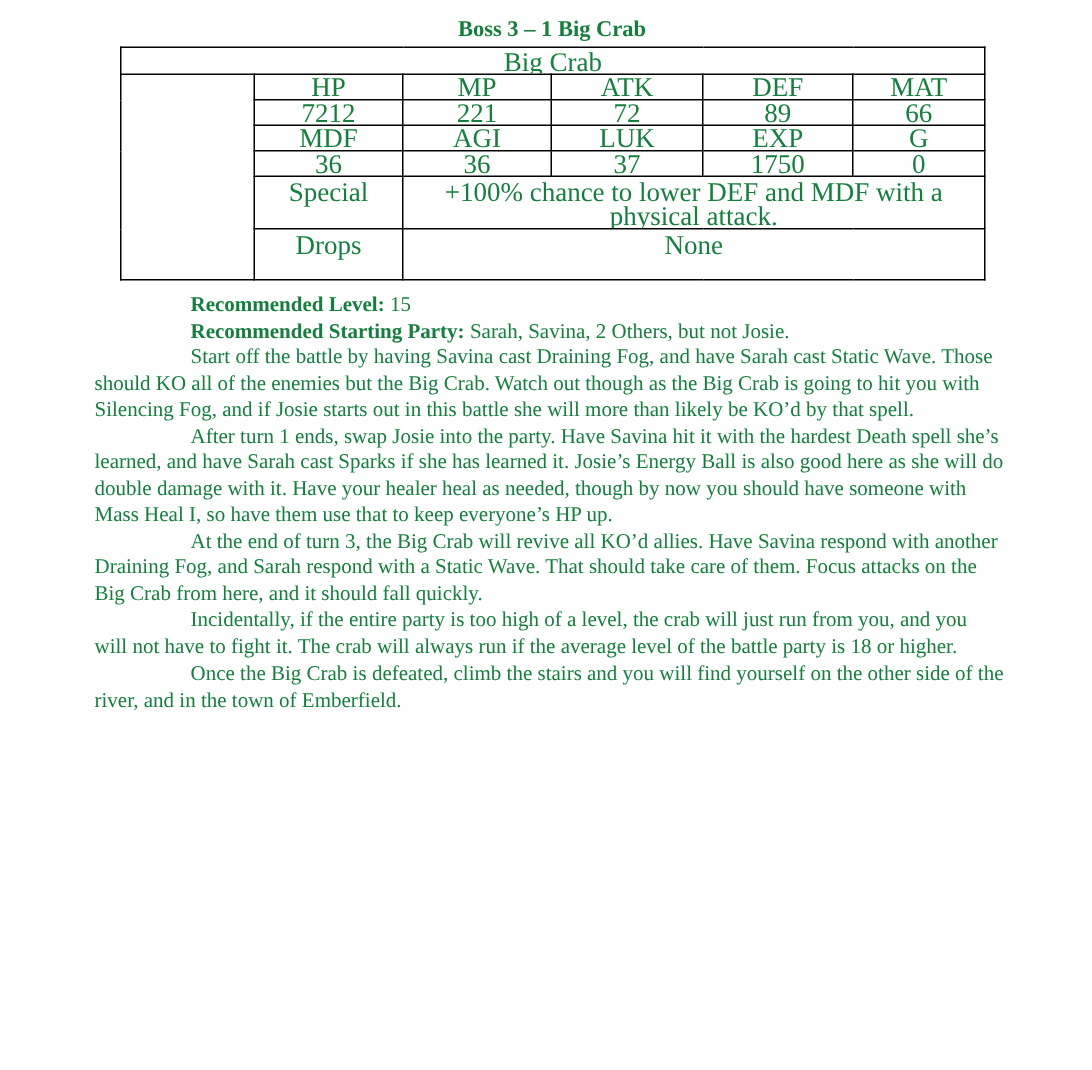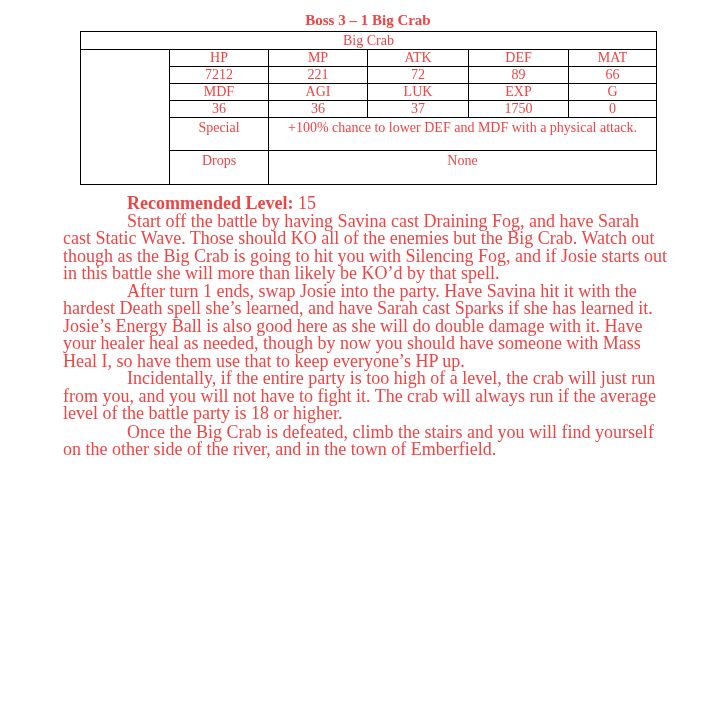--- a/index.html
+++ b/index.html
@@ -5,42 +5,42 @@
   html, body {
     margin: 0;
     padding: 0;
     background: #ffffff;
   }
   .page {
     position: relative;
     width: 728px;
     height: 713px;
     background: #ffffff;
-    color: #ef4444;
+    color: #15803d;
     font-family: "Liberation Serif", serif;
     overflow: hidden;
   }
   .doc-title {
     position: absolute;
     left: 80px;
     top: 11px;
     width: 576px;
     text-align: center;
     font-weight: bold;
     font-size: 15px;
     line-height: 18px;
   }
   table.stats {
     position: absolute;
     left: 80px;
     top: 31px;
     width: 576px;
     border-collapse: collapse;
     table-layout: fixed;
-    font-size: 14px;
+    font-size: 18px;
     border-radius: 17px;
   }
   table.stats td {
     border: 1px solid #000000;
     text-align: center;
     padding: 0;
     overflow: hidden;
     line-height: 16px;
   }
   tr.r-name   { height: 18px; }
@@ -51,21 +51,21 @@
   tr.r-special td, tr.r-drops td {
     vertical-align: top;
     padding-top: 2px;
   }
   td.img-cell { background: #ffffff; }
   .text-block {
     position: absolute;
     left: 63px;
     top: 195px;
     width: 606px;
-    font-size: 18px;
+    font-size: 14px;
     line-height: 17.5px;
     text-align: left;
   }
   .text-block p {
     margin: 0;
     text-indent: 64px;
   }
   .text-block p.spaced {
     margin-top: 1px;
   }
@@ -125,19 +125,21 @@
       </tr>
       <tr class="r-drops">
         <td>Drops</td>
         <td colspan="4">None</td>
       </tr>
     </tbody>
   </table>
 
   <div class="text-block">
     <p><b>Recommended Level:</b> <span>15</span></p>
+    <p><b>Recommended Starting Party:</b> <span>Sarah, Savina, 2 Others, but not Josie.</span></p>
     <p>Start off the battle by having Savina cast Draining Fog, and have Sarah cast Static Wave. Those should KO all of the enemies but the Big Crab. Watch out though as the Big Crab is going to hit you with Silencing Fog, and if Josie starts out in this battle she will more than likely be KO’d by that spell.</p>
     <p>After turn 1 ends, swap Josie into the party. Have Savina hit it with the hardest Death spell she’s learned, and have Sarah cast Sparks if she has learned it. Josie’s Energy Ball is also good here as she will do double damage with it. Have your healer heal as needed, though by now you should have someone with Mass Heal I, so have them use that to keep everyone’s HP up.</p>
+    <p>At the end of turn 3, the Big Crab will revive all KO’d allies. Have Savina respond with another Draining Fog, and Sarah respond with a Static Wave. That should take care of them. Focus attacks on the Big Crab from here, and it should fall quickly.</p>
     <p>Incidentally, if the entire party is too high of a level, the crab will just run from you, and you will not have to fight it. The crab will always run if the average level of the battle party is 18 or higher.</p>
     <p class="spaced">Once the Big Crab is defeated, climb the stairs and you will find yourself on the other side of the river, and in the town of Emberfield.</p>
   </div>
 
 </div>
 
 </body></html>

